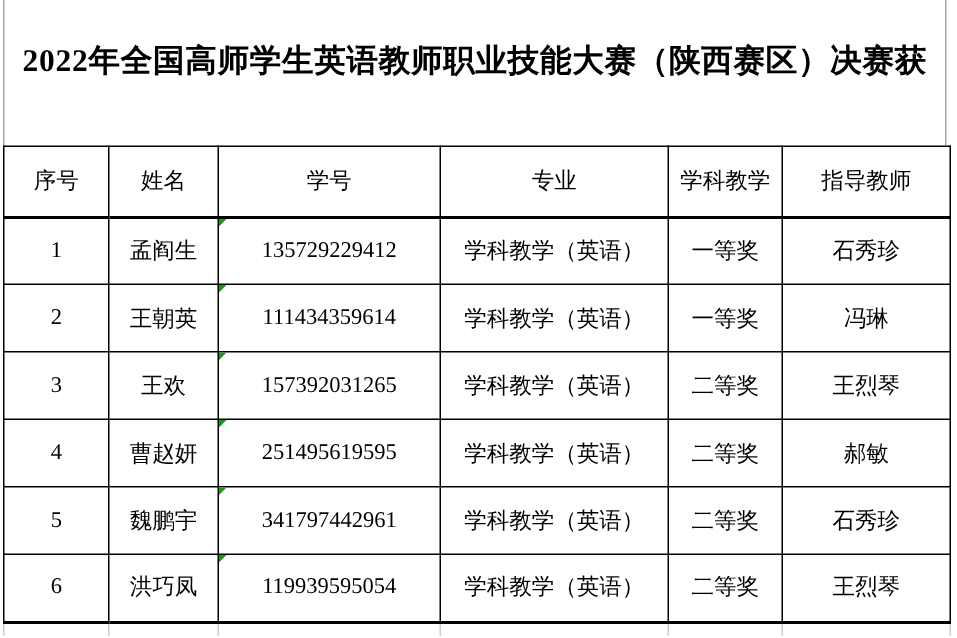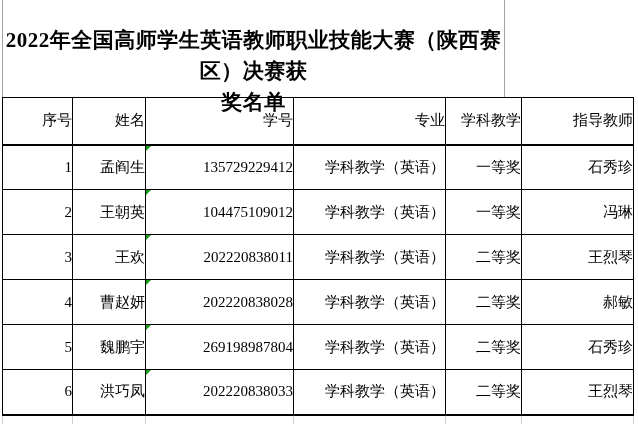--- a/index.html
+++ b/index.html
@@ -11,21 +11,21 @@
     overflow: hidden;
     font-family: "Liberation Serif", serif;
     color: #000000;
   }
 
   
   .title-cell {
     position: absolute;
     left: 2px;
     top: 0;
-    width: 503px;
+    width: 629px;
     height: 97px;
     border-left: 1px solid #a3a3a3;
     border-right: 1px solid #a3a3a3;
     box-sizing: border-box;
     padding-top: 25px;
     text-align: center;
     font-weight: bold;
     font-size: 21px;
     line-height: 31px;
     letter-spacing: 0.5px;
@@ -36,21 +36,21 @@
     position: absolute;
     left: 2px;
     top: 97px;
     width: 631px;
     border-collapse: collapse;
     table-layout: fixed;
     font-size: 15px;
   }
   table.sheet td {
     border: 1px solid #000000;
-    text-align: right;
+    text-align: center;
     vertical-align: middle;
     padding: 0;
     overflow: hidden;
     white-space: nowrap;
   }
   tr.header-row { height: 47px; }
   tr.header-row td { border-bottom-width: 2px; }
   tr.data-row { height: 45px; }
   tr.data-row.last td { border-bottom: 2px solid #000000; }
   td.id-cell { position: relative; }
@@ -71,21 +71,20 @@
     border-bottom: none;
   }
 </style>
 </head>
 <body>
 
 <div id="screen">
 
   <div class="title-cell">
     <div>2022年全国高师学生英语教师职业技能大赛（陕西赛区）决赛获</div>
-    <div>奖名单</div>
   </div>
 
   <table class="sheet">
     <colgroup>
       <col style="width:70px">
         <col style="width:73px">
         <col style="width:148px">
       <col style="width:152px">
         <col style="width:76px">
         <col style="width:112px">
@@ -110,69 +109,69 @@
         <td>学科教学（英语）</td>
         <td>一等奖</td>
         <td>石秀珍</td>
       </tr>
 
       <tr class="data-row">
         <td>2</td>
         <td>王朝英</td>
         <td class="id-cell">
           <span class="fmt-marker"></span>
-          <span>104475109012</span>
+          <span>111434359614</span>
         </td>
         <td>学科教学（英语）</td>
         <td>一等奖</td>
         <td>冯琳</td>
       </tr>
 
       <tr class="data-row">
         <td>3</td>
         <td>王欢</td>
         <td class="id-cell">
           <span class="fmt-marker"></span>
-          <span>202220838011</span>
+          <span>157392031265</span>
         </td>
         <td>学科教学（英语）</td>
         <td>二等奖</td>
         <td>王烈琴</td>
       </tr>
 
       <tr class="data-row">
         <td>4</td>
         <td>曹赵妍</td>
         <td class="id-cell">
           <span class="fmt-marker"></span>
-          <span>202220838028</span>
+          <span>251495619595</span>
         </td>
         <td>学科教学（英语）</td>
         <td>二等奖</td>
         <td>郝敏</td>
       </tr>
 
       <tr class="data-row">
         <td>5</td>
         <td>魏鹏宇</td>
         <td class="id-cell">
           <span class="fmt-marker"></span>
-          <span>269198987804</span>
+          <span>341797442961</span>
         </td>
         <td>学科教学（英语）</td>
         <td>二等奖</td>
         <td>石秀珍</td>
       </tr>
 
       <tr class="data-row last">
         <td>6</td>
         <td>洪巧凤</td>
         <td class="id-cell">
           <span class="fmt-marker"></span>
-          <span>202220838033</span>
+          <span>119939595054</span>
         </td>
         <td>学科教学（英语）</td>
         <td>二等奖</td>
         <td>王烈琴</td>
       </tr>
 
       <tr class="partial-row">
         <td></td>
         <td></td>
         <td></td>

